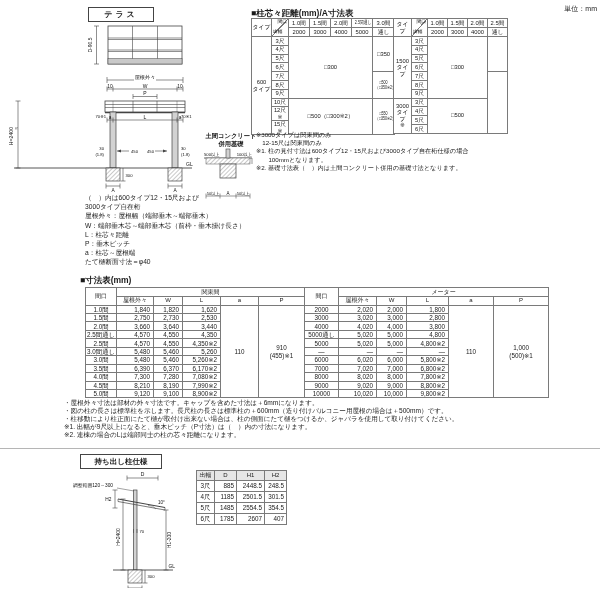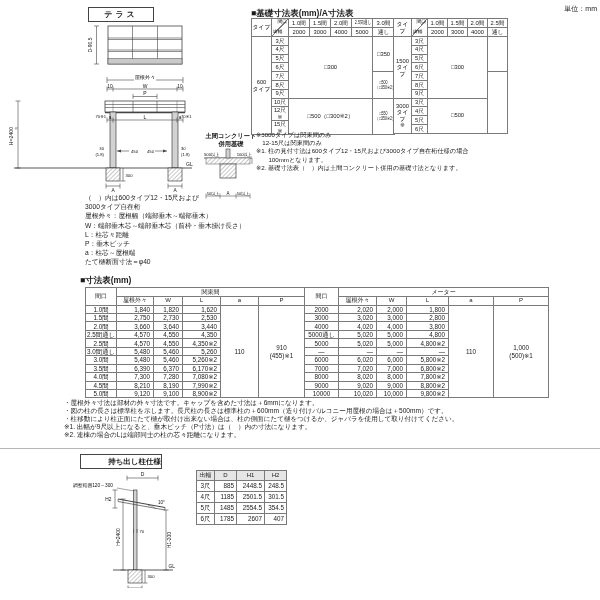--- a/index.html
+++ b/index.html
@@ -180,21 +180,21 @@
       <div>（　）内は600タイプ12・15尺および</div>
       <div>3000タイプ自在桁</div>
       <div>屋根外々：屋根幅（端部垂木～端部垂木）</div>
       <div>W：端部垂木芯～端部垂木芯（前枠・垂木掛け長さ）</div>
       <div>L：柱芯々距離</div>
       <div>P：垂木ピッチ</div>
       <div>a：柱芯～屋根端</div>
       <div>たて樋断面寸法＝φ40</div>
     </div>
 
-  <div class="abs t1" style="left:251px;top:8px;">■基礎寸法表(mm)/A寸法表</div>
+  <div class="abs t1" style="left:251px;top:8px;">■柱芯々距離(mm)/A寸法表</div>
 
   <table class="fnd" style="left:251px;top:18px;width:143px;">
     <colgroup>
         <col style="width:20px">
         <col style="width:17px">
         <col style="width:21px">
         <col style="width:21px">
         <col style="width:21px">
         <col style="width:21px">
         <col style="width:22px">
@@ -529,21 +529,21 @@
   <div class="abs notes2" style="left:64px;top:399px;">
       <div>・屋根外々寸法は部材の外々寸法です。キャップを含めた寸法は＋6mmになります。</div>
       <div>・図の柱の長さは標準柱を示します。長尺柱の長さは標準柱の＋600mm（造り付けバルコニー用屋根の場合は＋500mm）です。</div>
       <div>・柱移動により柱正面にたて樋が取付け出来ない場合は、柱の側面にたて樋をつけるか、ジャバラを使用して取り付けてください。</div>
       <div>※1. 出幅が9尺以上になると、垂木ピッチ（P寸法）は（　）内の寸法になります。</div>
       <div>※2. 連棟の場合のLは端部同士の柱の芯々距離になります。</div>
     </div>
 
   <div class="divider"></div>
 
-  <div class="abs boxlabel" style="left:80px;top:454px;width:80px;height:13px;font-size:7.5px;line-height:13px;text-align:right;">持ち出し柱仕様</div>
+  <div class="abs boxlabel" style="left:80px;top:454px;width:80px;height:13px;font-size:7.5px;line-height:13px;">持ち出し柱仕様</div>
 
   <svg class="abs" style="left:55px;top:465px;" width="150" height="135" viewBox="0 0 150 135">
     <defs>
       <pattern id="h2" patternUnits="userSpaceOnUse" width="3" height="3" patternTransform="rotate(45)">
         <rect width="3" height="3" fill="#fff"></rect>
         <line x1="0" y1="0" x2="0" y2="3" stroke="#777" stroke-width="0.8"></line>
       </pattern>
     </defs>
     <g stroke="#444" stroke-width="0.6" fill="none">
       <line x1="72" y1="13" x2="103" y2="13"></line>

